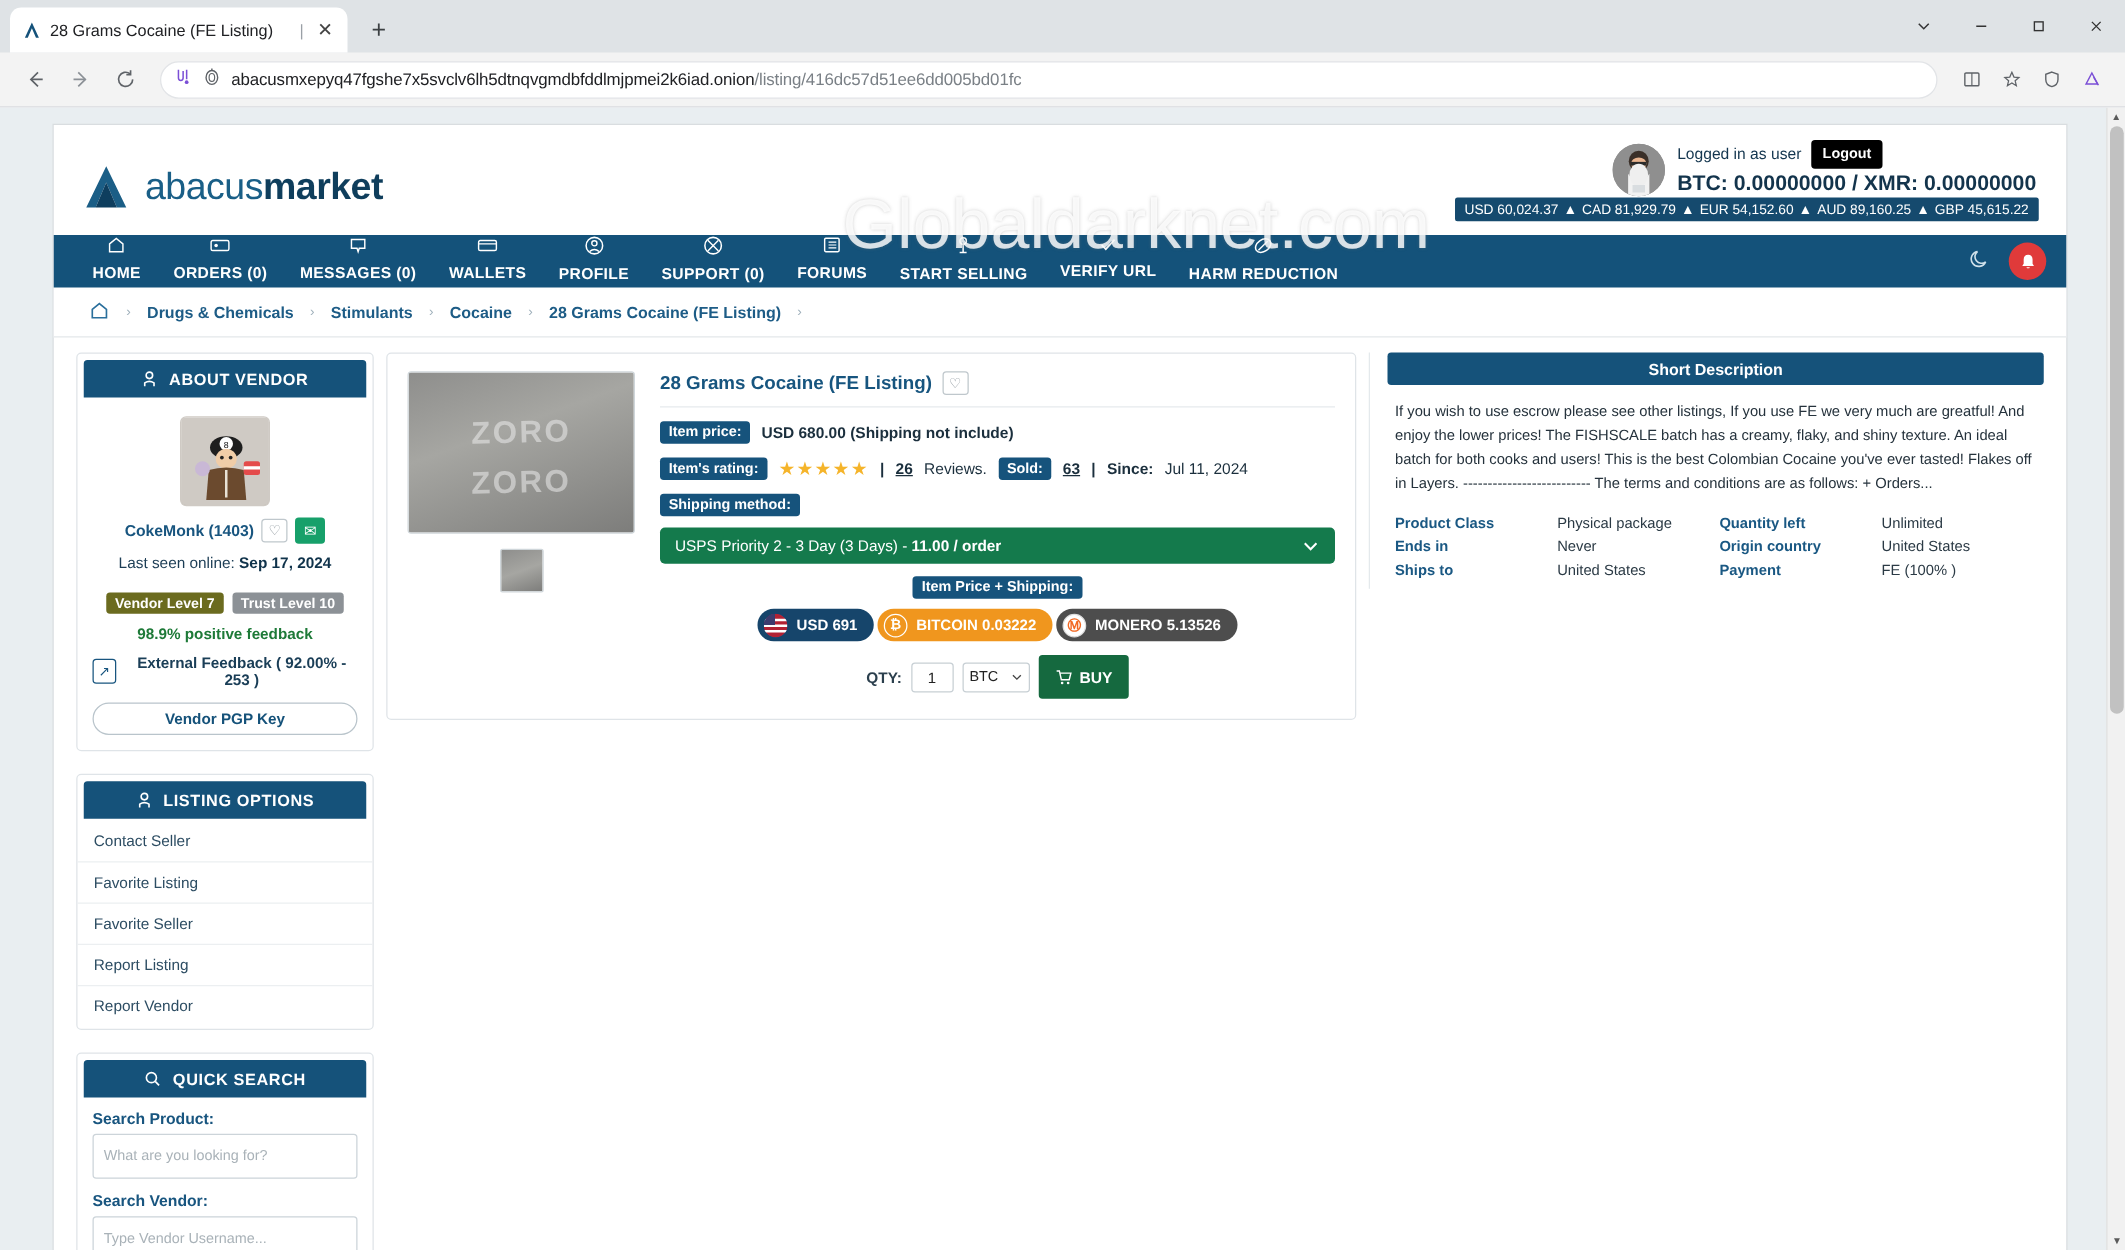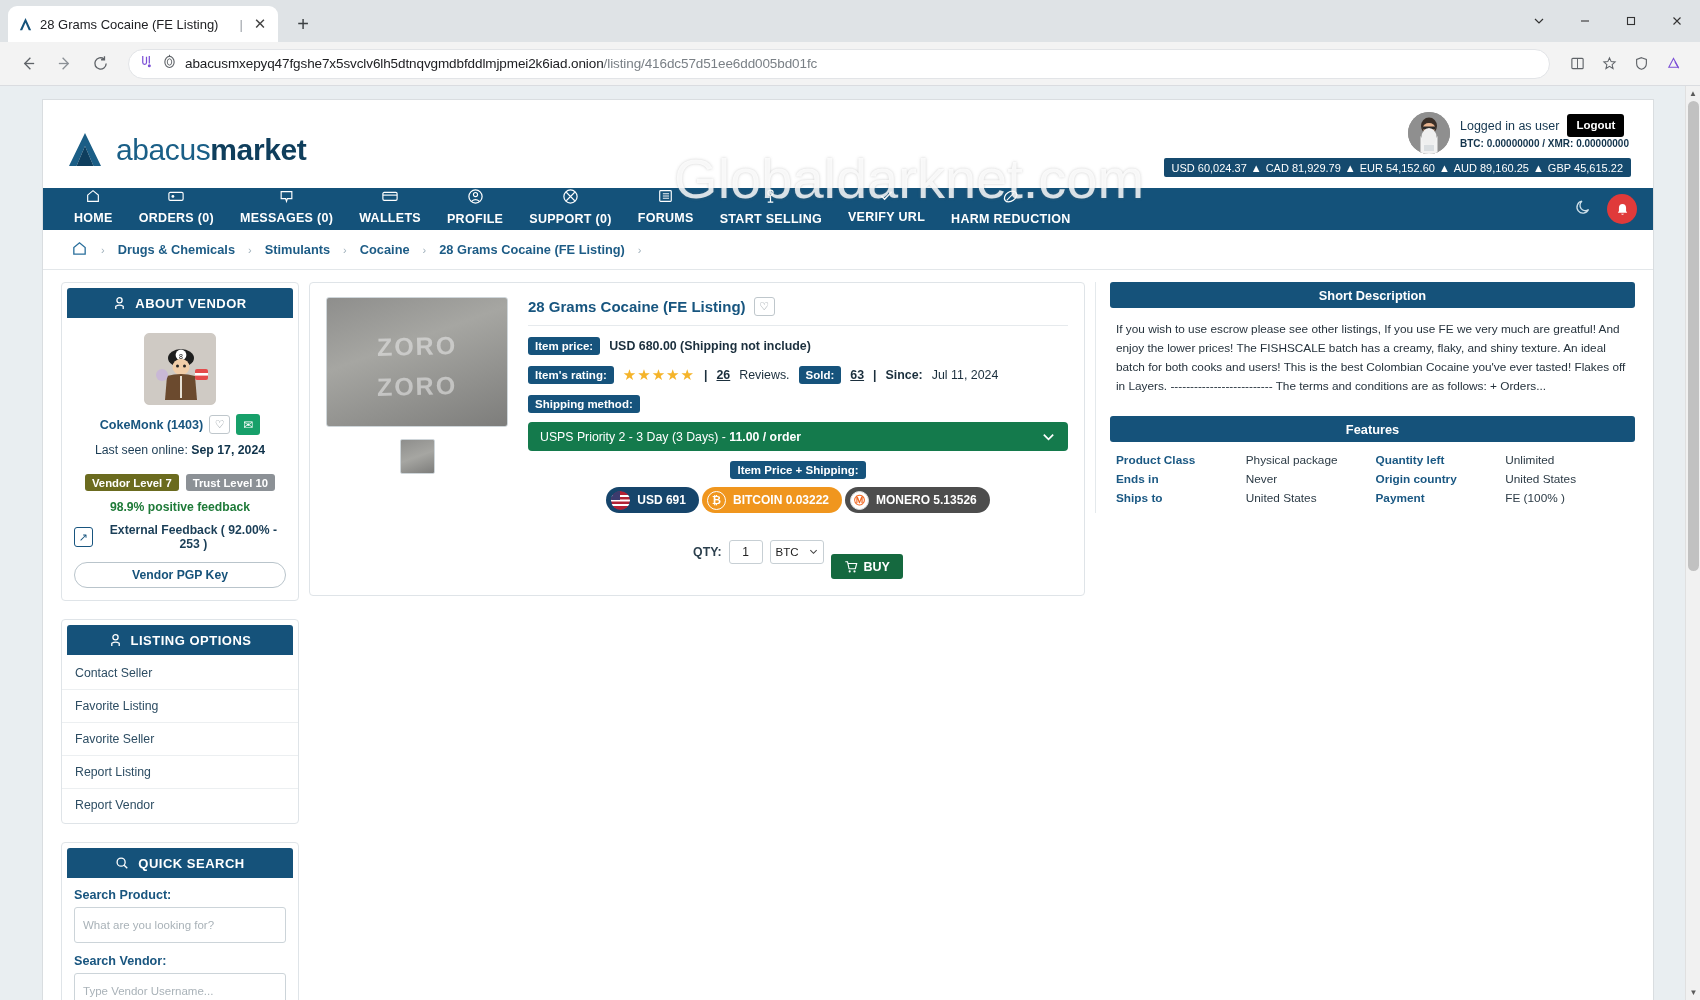--- a/index.html
+++ b/index.html
@@ -91,21 +91,21 @@
   .avatar {
     width: 42px; height: 42px; border-radius: 50%;
     background: #8d8d8d; position: relative; overflow: hidden; flex: 0 0 42px;
   }
   .acct-txt { font-size: 12.5px; color: #14364f; line-height: 1.45; }
   .acct-row1 { display: flex; align-items: center; gap: 8px; }
   .logout-btn {
     background: #000000; color: #fff; font-size: 11.5px; font-weight: 700;
     padding: 3px 9px; border-radius: 3px;
   }
-  .acct-bal { font-weight: 700; font-size: 10px; color: #13344c; }
+  .acct-bal { font-weight: 700; font-size: 17px; color: #13344c; }
 
   .ticker {
     position: absolute; right: 22px; top: 58px; height: 19px;
     background: #154a6e; color: #fff; font-size: 11px;
     display: flex; align-items: center; padding: 0 8px; gap: 4px; border-radius: 2px;
   }
   .tk { display: flex; align-items: center; gap: 3px; white-space: nowrap; }
 
   
   .watermark {
@@ -268,23 +268,23 @@
   .qty-input {
     width: 34px; height: 24px; border: 1px solid #c7cfd4; border-radius: 3px;
     font-size: 12px; color: #222; display: flex; align-items: center; justify-content: center; background:#fff;
   }
   .cur-select {
     width: 54px; height: 24px; border: 1px solid #c7cfd4; border-radius: 3px;
     font-size: 11.5px; color: #222; display: flex; align-items: center; justify-content: space-between;
     padding: 0 5px; background: #fff;
   }
   .buy-btn {
-    background: #15693f; color: #fff; height: 25px; border-radius: 3px;
+    background: #15693f; color: #fff; height: 35px; border-radius: 3px;
     display: flex; align-items: center; gap: 6px; padding: 0 13px;
-    font-size: 12.5px; font-weight: 700; margin-top: 30px;
+    font-size: 12.5px; font-weight: 700;
   }
 
   
   .col-right { width: 540px; flex: 0 0 540px; border-left: 1px solid #e4e9ec; padding-left: 14px; }
   .panel-head {
     background: #15527a; color: #fff; font-size: 12.8px; font-weight: 700;
     height: 26px; display: flex; align-items: center; justify-content: center; border-radius: 3px;
   }
   .panel-body { padding: 12px 6px 4px 6px; }
   .short-desc { font-size: 11.8px; color: #25323c; line-height: 1.62; }
@@ -740,21 +740,20 @@
               </div>
             </div>
           </div>
         </div>
 
         <div class="col-right">
           <div class="panel-head">Short Description</div>
           <div class="panel-body">
             <div class="short-desc">If you wish to use escrow please see other listings, If you use FE we very much are greatful! And enjoy the lower prices! The FISHSCALE batch has a creamy, flaky, and shiny texture. An ideal batch for both cooks and users! This is the best Colombian Cocaine you've ever tasted! Flakes off in Layers. -------------------------- The terms and conditions are as follows: + Orders...</div>
           </div>
-          <div class="panel-head" style="margin-top:16px;">Features</div>
           <div class="features-grid">
             <span class="f-key">Product Class</span>
             <span class="f-val">Physical package</span>
             <span class="f-key">Quantity left</span>
             <span class="f-val">Unlimited</span>
 
             <span class="f-key">Ends in</span>
             <span class="f-val">Never</span>
             <span class="f-key">Origin country</span>
             <span class="f-val">United States</span>

